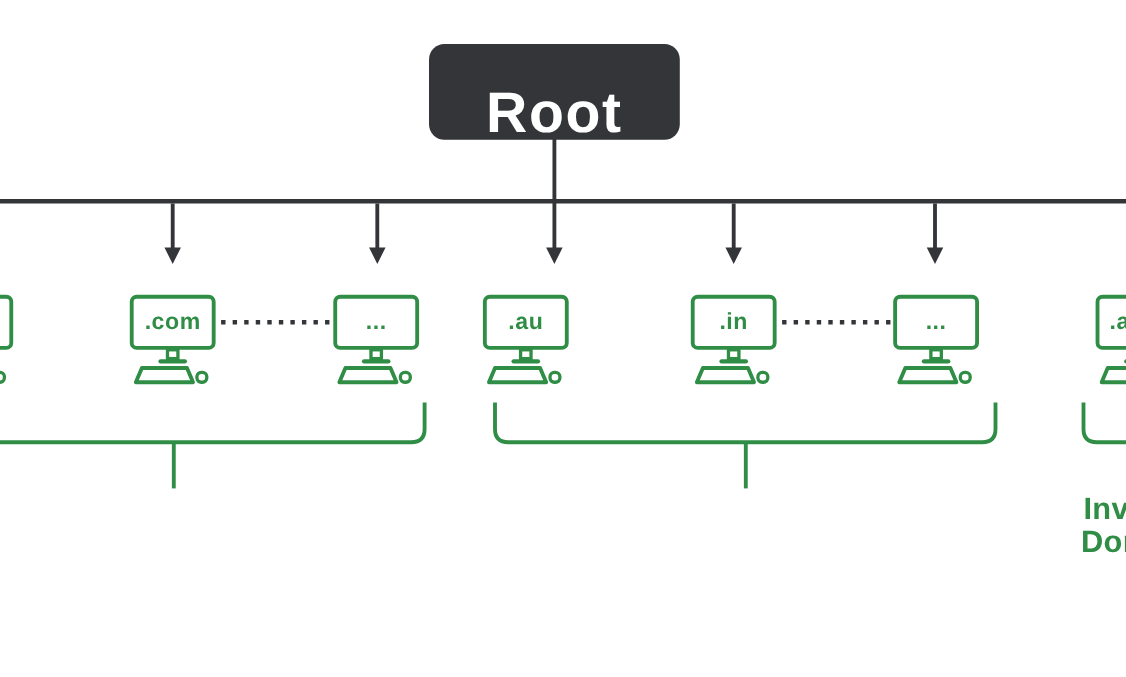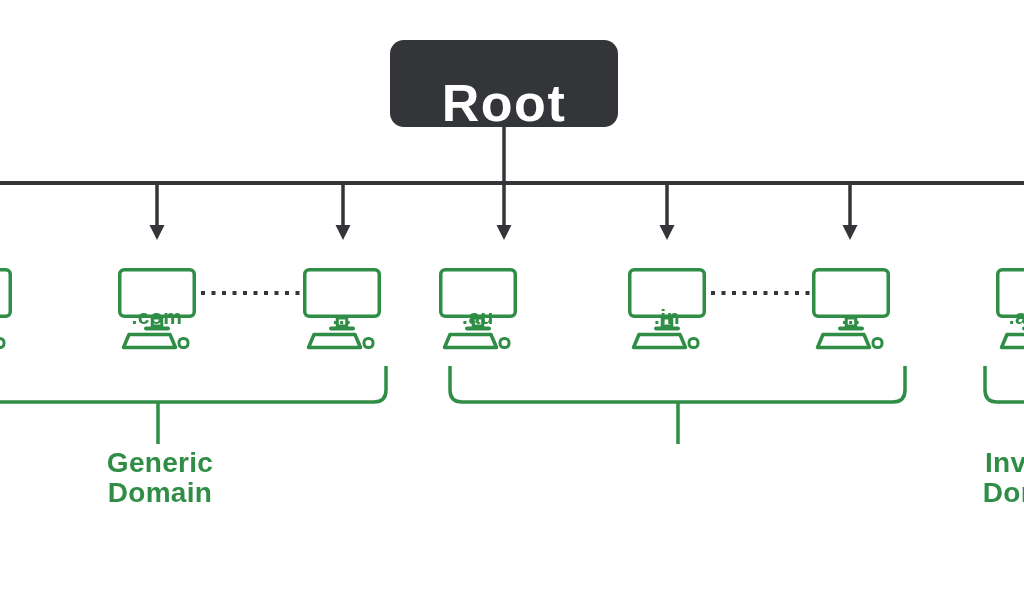--- a/index.html
+++ b/index.html
@@ -22,21 +22,20 @@
   
   svg.layer{position:absolute;left:0;top:0;pointer-events:none;}
   
   .monitor{position:absolute;top:266px;width:104px;height:86px;}
   .monitor svg{position:absolute;left:0;top:0;}
   .screen-label{
     position:absolute;left:13px;top:2px;width:78px;height:50px;
     display:flex;align-items:center;justify-content:center;
     color:#2F8D46;font-size:21px;font-weight:bold;letter-spacing:0.5px;
     white-space:nowrap;
-    margin-top:24px;
   }
   
   .group-label{
     position:absolute;top:448px;width:150px;
     transform:translateX(-50%);
     text-align:center;color:#2F8D46;
     font-size:28px;font-weight:bold;line-height:30px;letter-spacing:0.3px;
   }
 </style>
 </head>
@@ -158,16 +157,15 @@
     <svg width="104" height="86" viewBox="0 0 104 86" fill="none" stroke="#2F8D46">
       <rect x="14.75" y="3.75" width="74.5" height="46.5" rx="4.5" stroke-width="3.5"></rect>
       <rect x="47.25" y="52" width="9.5" height="8" stroke-width="3"></rect>
       <line x1="41" y1="62.5" x2="63" y2="62.5" stroke-width="4" stroke-linecap="round"></line>
       <path d="M 24 68.5 L 65 68.5 L 70.5 81.5 L 18.5 81.5 Z" stroke-width="3.5" stroke-linejoin="round"></path>
       <rect x="74" y="72.5" width="9" height="9" rx="4" stroke-width="3"></rect>
     </svg>
     <div class="screen-label">.arpa</div>
   </div>
 
-  <div class="group-label" style="left:160px">Generic Domain</div>
   <div class="group-label" style="left:1035px">Inverse Domain</div>
 
 </div>
 
 </body></html>

